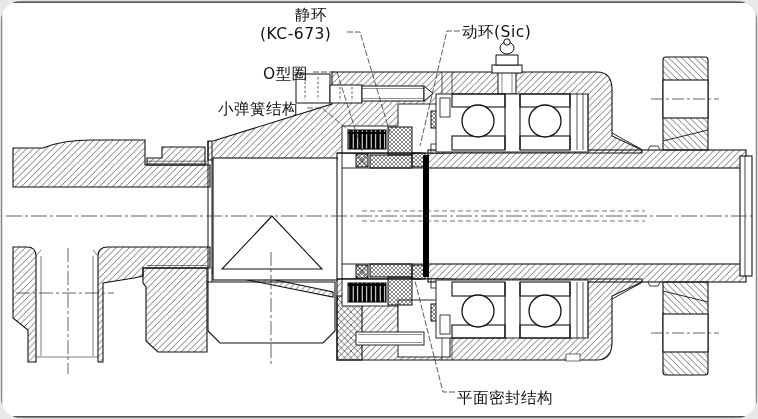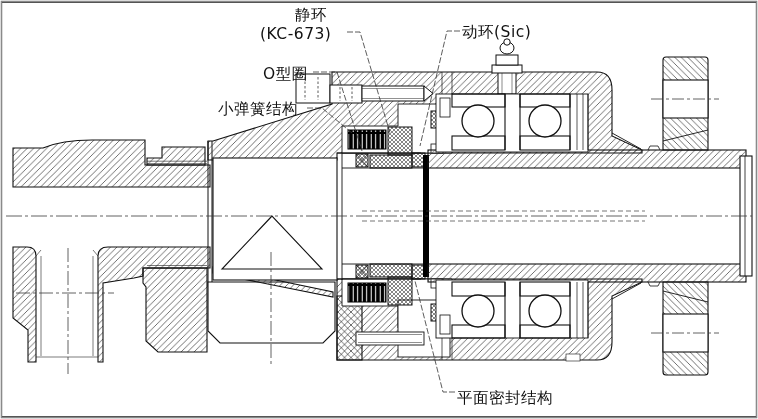--- a/index.html
+++ b/index.html
@@ -1,17 +1,17 @@
 <!DOCTYPE html>
 <html><head>
 <meta charset="utf-8">
 <style>
   html,body{margin:0;padding:0;background:#e8e8e8;}
   #stage{width:758px;height:419px;background:#ffffff;position:relative;overflow:hidden;
-         font-family:"DejaVu Sans","Liberation Sans",sans-serif;}
+         font-family:"DejaVu Sans","Liberation Sans",sans-serif;border-radius:24px;}
   svg{display:block;}
   text{fill:#111;}
   .lbl{font-size:15.5px;letter-spacing:0.5px;}
 </style>
 </head>
 <body>
 
 <div id="stage">
 <svg viewBox="0 0 758 419" width="758" height="419">
   <defs>

